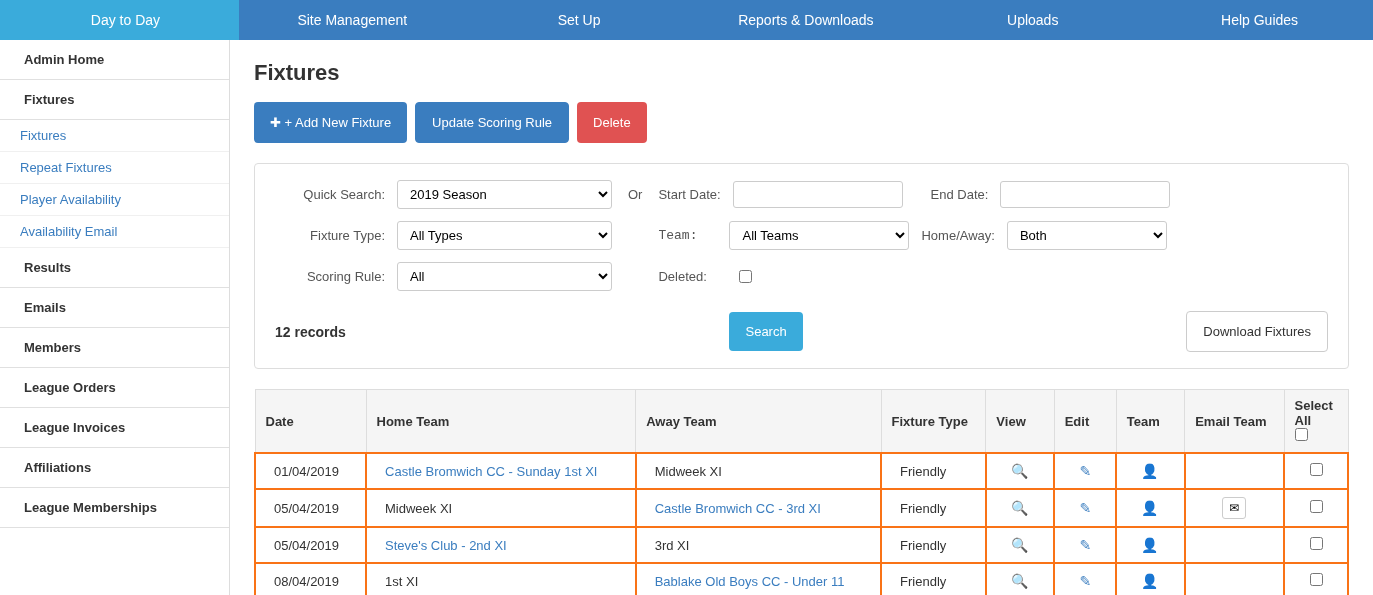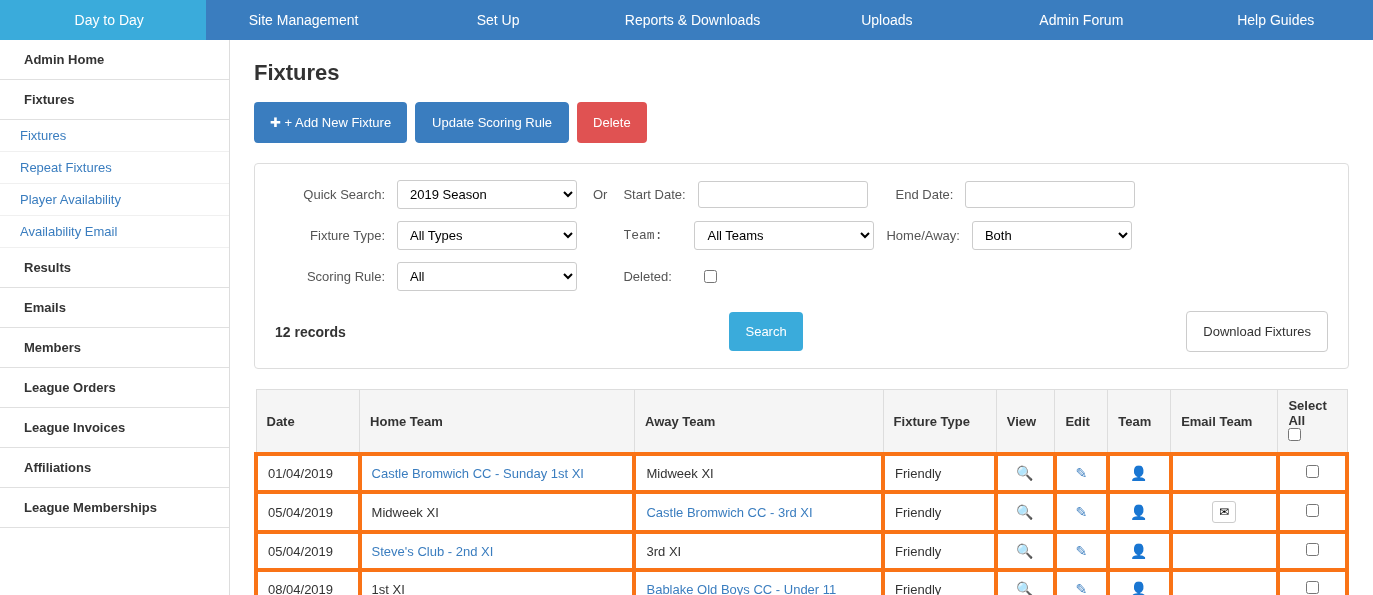--- a/index.html
+++ b/index.html
@@ -121,21 +121,21 @@
       font-size: 13px;
       flex-shrink: 0;
     }
     .search-row select, .search-row input[type="text"] {
       border: 1px solid #ccc;
       border-radius: 3px;
       padding: 5px 8px;
       font-size: 13px;
       background: #fff;
     }
-    .search-row select { width: 180px; }
+    .search-row select { width: 215px; }
     .search-row input[type="text"] { width: 160px; }
 
     .or-label {
       color: #555;
       font-size: 13px;
       margin: 0 4px;
     }
 
     .search-results-row {
       display: flex;
@@ -156,22 +156,22 @@
     }
     .fixtures-table th {
       background: #f5f5f5;
       border: 1px solid #ddd;
       padding: 8px 10px;
       text-align: left;
       font-weight: bold;
       color: #333;
     }
     .fixtures-table td {
-      border: 4px solid #f97316;
-      padding: 7px 10px;
+      border: 2px solid #f97316;
+      padding: 7px 18px;
       vertical-align: middle;
     }
     .link-blue { color: #3a7dbf; cursor: pointer; text-decoration: none; }
 
     .icon-btn {
       background: none;
       border: none;
       cursor: pointer;
       font-size: 14px;
       padding: 2px 4px;
@@ -197,21 +197,20 @@
 </head>
 <body>
 
 <nav>
   <div style="display:flex;">
     <button class="top-nav-item active">Day to Day</button>
     <button class="top-nav-item">Site Management</button>
     <button class="top-nav-item">Set Up</button>
     <button class="top-nav-item">Reports &amp; Downloads</button>
     <button class="top-nav-item">Uploads</button>
-    <button class="top-nav-item">Admin Forum</button>
     <button class="top-nav-item">Help Guides</button>
   </div>
 </nav>
 
 <div class="layout">
 
   <aside class="sidebar">
     <div class="sidebar-item">Admin Home</div>
     <div class="sidebar-item">Fixtures</div>
     <div class="sidebar-sub">Fixtures</div>

